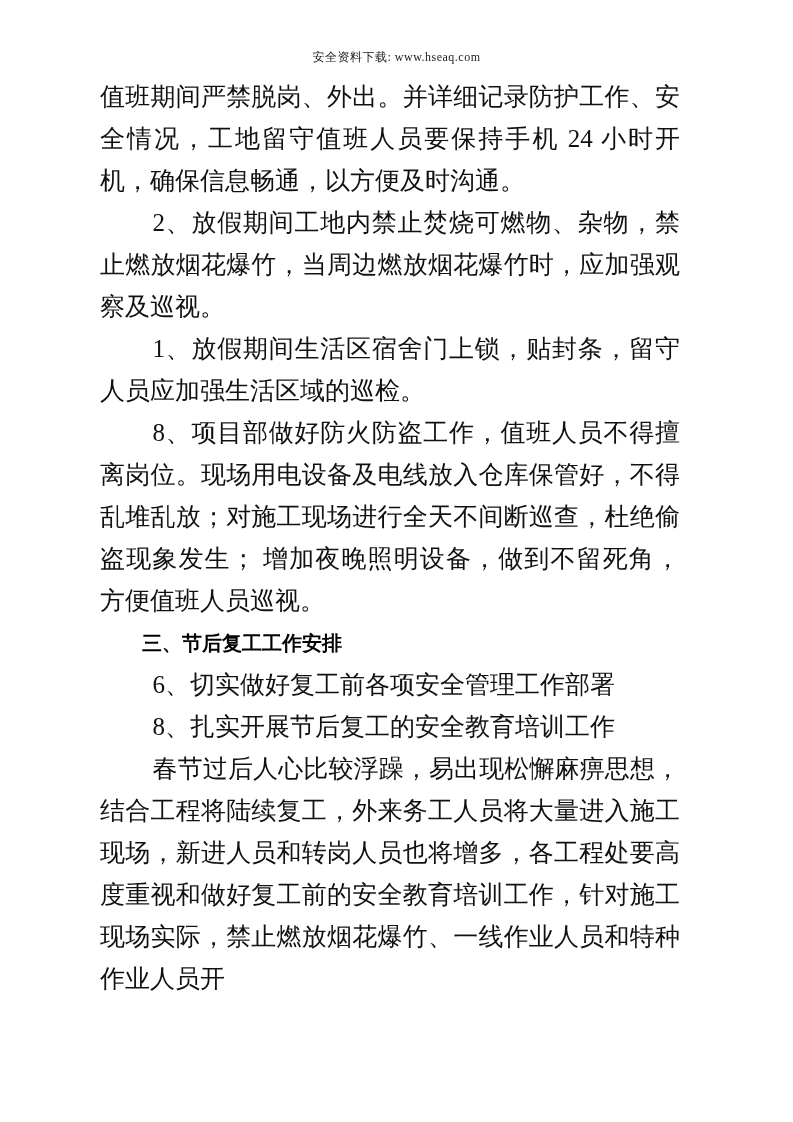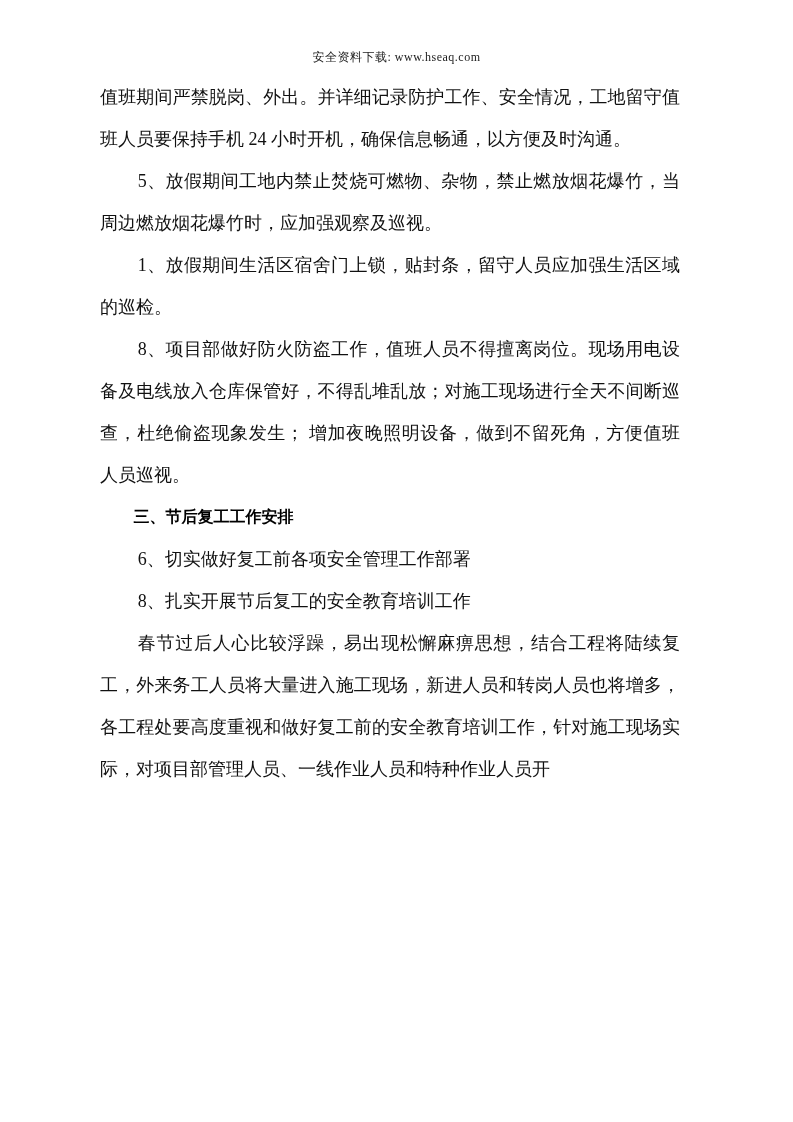--- a/index.html
+++ b/index.html
@@ -29,50 +29,50 @@
   }
   .doc-body {
     position: absolute;
     top: 76px;
     left: 100px;
     width: 580px;
     text-align: justify;
   }
   .doc-body p {
     margin: 0;
-    font-size: 18px;
+    font-size: 25px;
     line-height: 42px;
     text-align: justify;
     text-justify: inter-ideograph;
   }
   .doc-body p.body {
     text-indent: 2.1em;
   }
   .doc-body p.continuation {
     text-indent: 0;
   }
   .doc-body p.heading {
     text-indent: 2.1em;
     font-family: "Liberation Sans", "DejaVu Sans", sans-serif;
     font-weight: bold;
-    font-size: 16px;
+    font-size: 20px;
     color: #000000;
   }
 </style>
 </head>
 <body>
 
 <div class="page">
   <div class="page-header">
     <span>安全资料下载: www.hseaq.com</span>
   </div>
   <div class="doc-body">
 
   <p class="continuation">值班期间严禁脱岗、外出。并详细记录防护工作、安全情况，工地留守值班人员要保持手机 24 小时开机，确保信息畅通，以方便及时沟通。</p>
-      <p class="body">5、放假期间工地内禁止焚烧可燃物、杂物，禁止燃放烟花爆竹，当周边燃放烟花爆竹时，应加强观察及巡视。</p>
+      <p class="body">2、放假期间工地内禁止焚烧可燃物、杂物，禁止燃放烟花爆竹，当周边燃放烟花爆竹时，应加强观察及巡视。</p>
       <p class="body">1、放假期间生活区宿舍门上锁，贴封条，留守人员应加强生活区域的巡检。</p>
       <p class="body">8、项目部做好防火防盗工作，值班人员不得擅离岗位。现场用电设备及电线放入仓库保管好，不得乱堆乱放；对施工现场进行全天不间断巡查，杜绝偷盗现象发生； 增加夜晚照明设备，做到不留死角，方便值班人员巡视。</p>
       <p class="heading">三、节后复工工作安排</p>
       <p class="body">6、切实做好复工前各项安全管理工作部署</p>
       <p class="body">8、扎实开展节后复工的安全教育培训工作</p>
-      <p class="body">春节过后人心比较浮躁，易出现松懈麻痹思想，结合工程将陆续复工，外来务工人员将大量进入施工现场，新进人员和转岗人员也将增多，各工程处要高度重视和做好复工前的安全教育培训工作，针对施工现场实际，对项目部管理人员、一线作业人员和特种作业人员开</p>
+      <p class="body">春节过后人心比较浮躁，易出现松懈麻痹思想，结合工程将陆续复工，外来务工人员将大量进入施工现场，新进人员和转岗人员也将增多，各工程处要高度重视和做好复工前的安全教育培训工作，针对施工现场实际，禁止燃放烟花爆竹、一线作业人员和特种作业人员开</p>
     </div>
 </div>
 
 </body></html>

